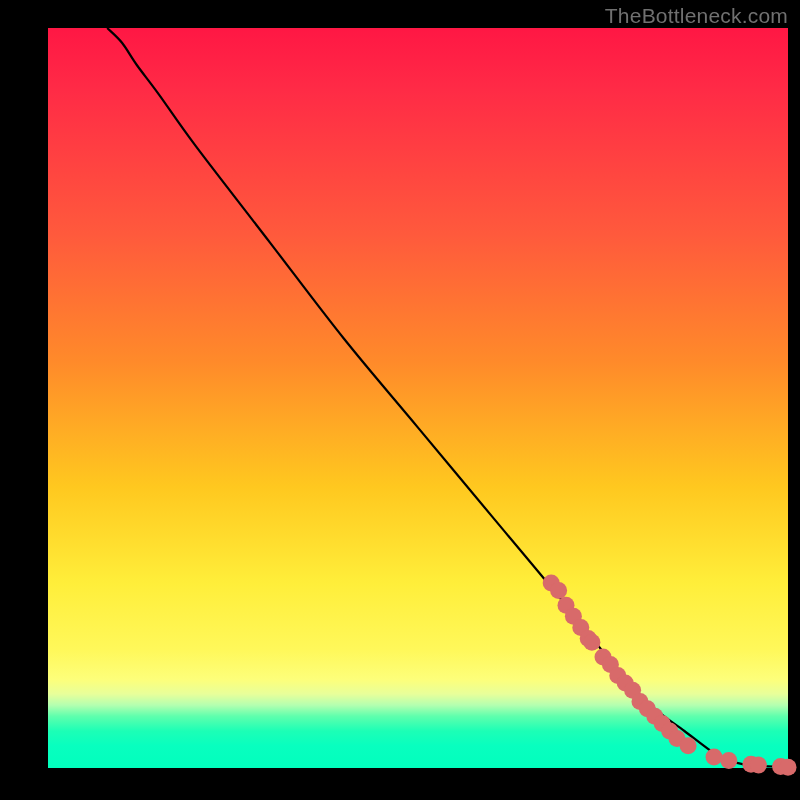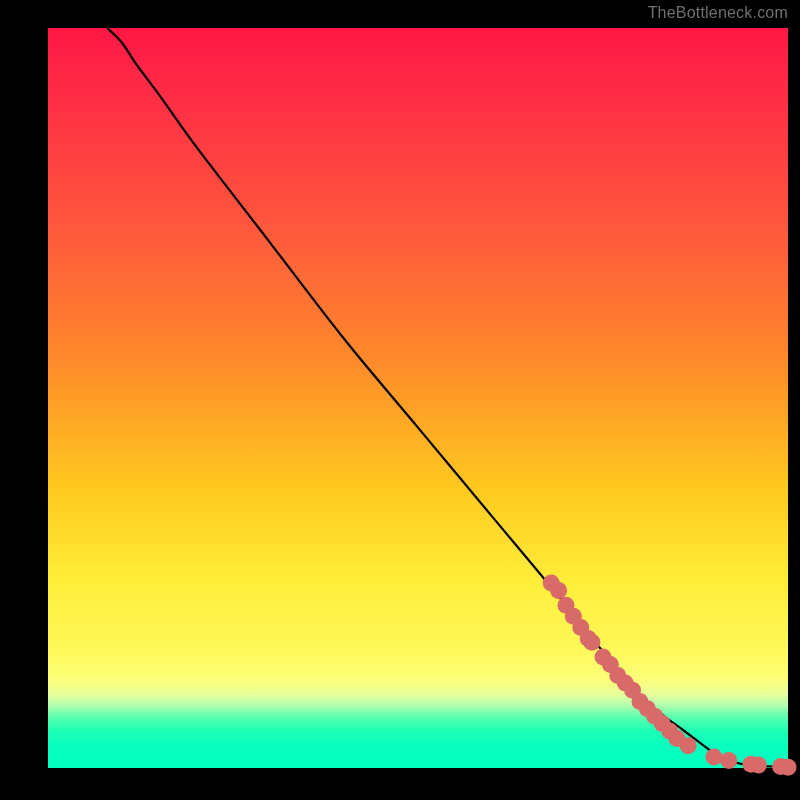--- a/index.html
+++ b/index.html
@@ -40,21 +40,21 @@
       #1cffb6 95%,
       #08ffbf 97%,
       #01ffbd 100%
     );
   }
   .attribution {
     position: absolute;
     top: 4px;
     right: 12px;
     color: #707070;
-    font-size: 16px;
+    font-size: 21px;
     font-weight: 500;
     letter-spacing: 0.2px;
     user-select: none;
   }
   svg.curve {
     position: absolute;
     left: 0;
     top: 0;
     width: 740px;
     height: 740px;

